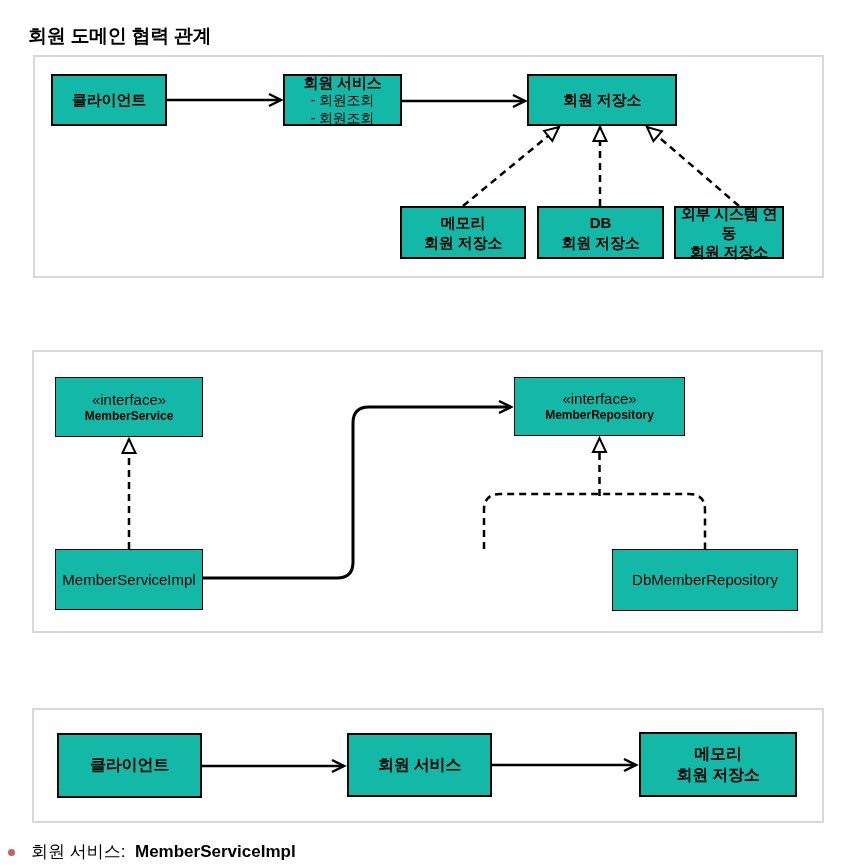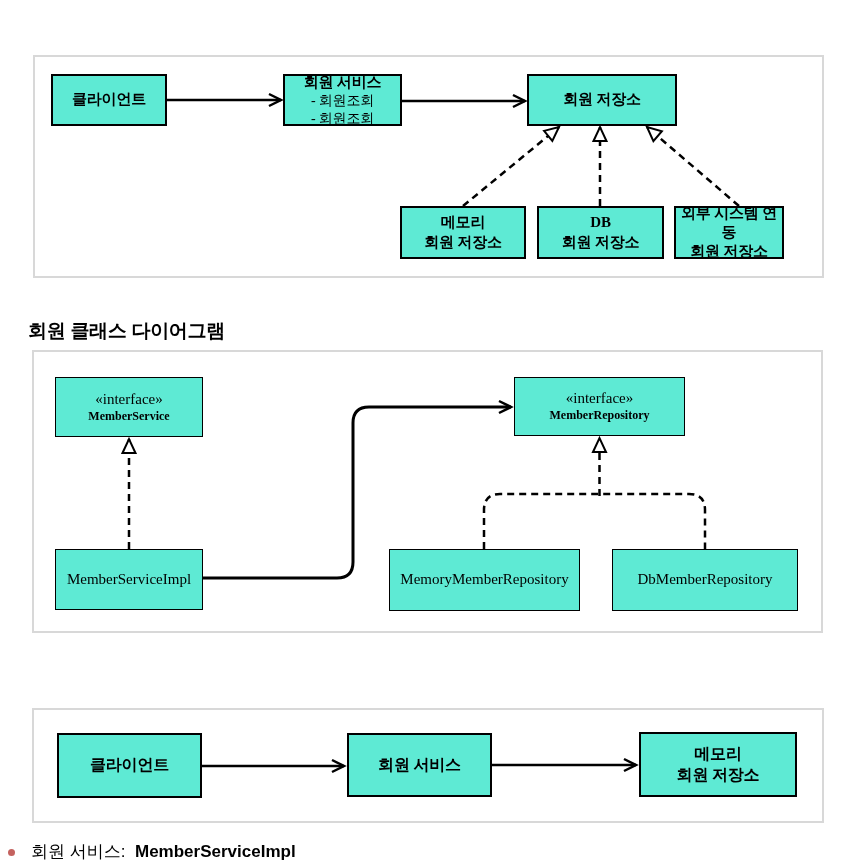--- a/index.html
+++ b/index.html
@@ -28,32 +28,31 @@
   }
   .connectors {
     position: absolute;
     left: 0; top: 0;
     z-index: 1;
     overflow: visible;
   }
   .box {
     position: absolute;
     z-index: 2;
-    background: #5eead4;
+    background: #14b8a6;
     border: 2px solid #000;
     display: flex;
     flex-direction: column;
     align-items: center;
     justify-content: center;
     text-align: center;
     line-height: 1.28;
     font-size: 15px;
     font-weight: 700;
     letter-spacing: -0.2px;
-    font-family: Liberation Serif, serif;
   }
   .box.thin { border-width: 1.5px; font-weight: 400; }
   .stereotype { font-size: 15px; font-weight: 400; letter-spacing: 0; }
   .classname { font-size: 12px; font-weight: 700; letter-spacing: 0; }
   .plainname { font-size: 15px; font-weight: 400; letter-spacing: 0; }
   .svc-item { font-size: 14px; font-weight: 400; }
   .obj-box { font-size: 16px; }
   .footer {
     position: absolute;
     left: 0; top: 840px;
@@ -81,20 +80,21 @@
     <defs>
       <marker id="arrowV" markerWidth="18" markerHeight="16" refX="15" refY="8" orient="auto" markerUnits="userSpaceOnUse">
         <polyline points="3,2 15,8 3,14" fill="none" stroke="#000" stroke-width="2.5"></polyline>
       </marker>
       <marker id="triHollow" markerWidth="20" markerHeight="18" refX="16" refY="9" orient="auto" markerUnits="userSpaceOnUse">
         <polygon points="2,2.5 16,9 2,15.5" fill="#ffffff" stroke="#000" stroke-width="2"></polygon>
       </marker>
     </defs>
   </svg>
 
+  <h2 class="title" style="top:23px">회원 도메인 협력 관계</h2>
 
   <div class="panel" style="left:33px; top:55px; width:791px; height:223px">
     <svg class="connectors" width="787" height="219" viewBox="0 0 787 219">
       <line x1="132" y1="43" x2="246" y2="43" stroke="#000" stroke-width="2.5" marker-end="url(#arrowV)"></line>
       <line x1="367" y1="44" x2="490" y2="44" stroke="#000" stroke-width="2.5" marker-end="url(#arrowV)"></line>
       <line x1="428" y1="149" x2="524" y2="70" stroke="#000" stroke-width="2.5" stroke-dasharray="7 5" marker-end="url(#triHollow)"></line>
       <line x1="565" y1="149" x2="565" y2="70" stroke="#000" stroke-width="2.5" stroke-dasharray="7 5" marker-end="url(#triHollow)"></line>
       <line x1="704" y1="149" x2="612" y2="70" stroke="#000" stroke-width="2.5" stroke-dasharray="7 5" marker-end="url(#triHollow)"></line>
     </svg>
 
@@ -121,21 +121,20 @@
       <span>DB</span>
       <span>회원 저장소</span>
     </div>
 
     <div class="box" style="left:639px; top:149px; width:110px; height:53px">
       <span>외부 시스템 연동</span>
       <span>회원 저장소</span>
     </div>
   </div>
 
-  <h2 class="title" style="top:318px">회원 클래스 다이어그램</h2>
 
   <div class="panel" style="left:32px; top:350px; width:791px; height:283px">
     <svg class="connectors" width="787" height="279" viewBox="0 0 787 279">
       <line x1="95" y1="197" x2="95" y2="87" stroke="#000" stroke-width="2.5" stroke-dasharray="7 5" marker-end="url(#triHollow)"></line>
       <path d="M169,226 L303,226 Q319,226 319,210 L319,71 Q319,55 335,55 L477,55" fill="none" stroke="#000" stroke-width="3" marker-end="url(#arrowV)"></path>
       <path d="M450,197 L450,158 Q450,142 466,142 L655,142 Q671,142 671,158 L671,197" fill="none" stroke="#000" stroke-width="2.5" stroke-dasharray="7 5"></path>
       <line x1="565.5" y1="144" x2="565.5" y2="86" stroke="#000" stroke-width="2.5" stroke-dasharray="7 5" marker-end="url(#triHollow)"></line>
     </svg>
 
     <div class="box thin" style="left:21px; top:25px; width:148px; height:60px">
@@ -145,23 +144,20 @@
 
     <div class="box thin" style="left:480px; top:25px; width:171px; height:59px">
       <span class="stereotype">«interface»</span>
       <span class="classname">MemberRepository</span>
     </div>
 
     <div class="box thin" style="left:21px; top:197px; width:148px; height:61px">
       <span class="plainname">MemberServiceImpl</span>
     </div>
 
-    <div class="box thin" style="left:355px; top:197px; width:191px; height:62px">
-      <span class="plainname">MemoryMemberRepository</span>
-    </div>
 
     <div class="box thin" style="left:578px; top:197px; width:186px; height:62px">
       <span class="plainname">DbMemberRepository</span>
     </div>
   </div>
 
 
   <div class="panel" style="left:32px; top:708px; width:792px; height:115px">
     <svg class="connectors" width="788" height="111" viewBox="0 0 788 111">
       <line x1="168" y1="56" x2="310" y2="56" stroke="#000" stroke-width="2.5" marker-end="url(#arrowV)"></line>

